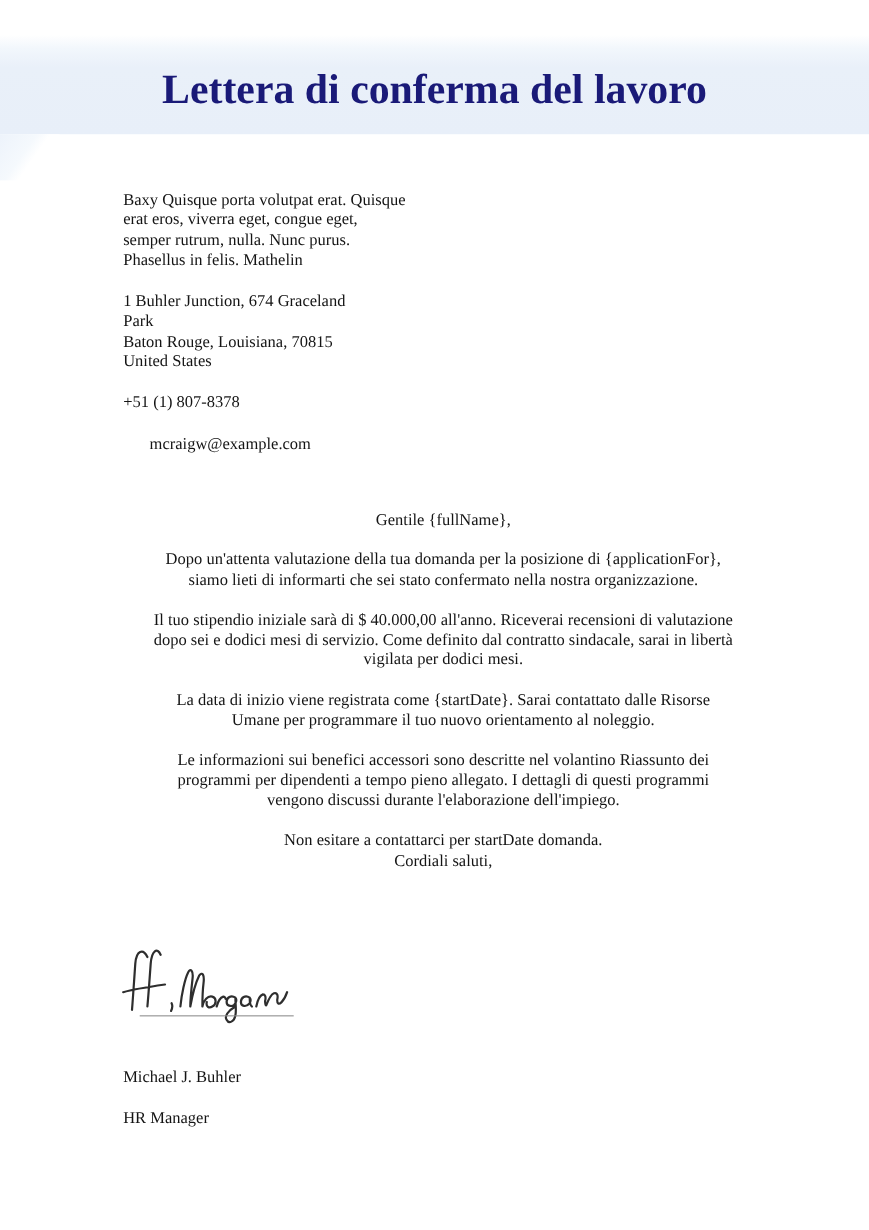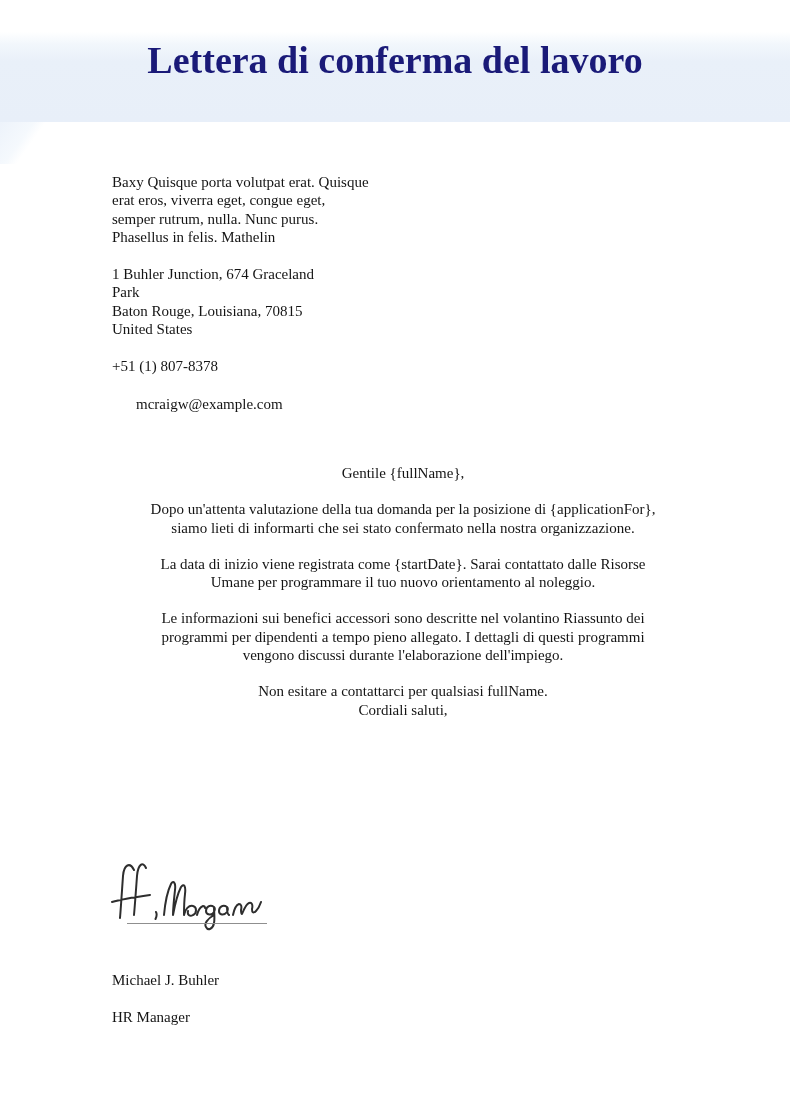--- a/index.html
+++ b/index.html
@@ -16,21 +16,21 @@
   .header-band {
     position: absolute;
     top: 0; left: 0;
     width: 100%; height: 122px;
     background: linear-gradient(180deg,
       #ffffff 0%, #ffffff 26%,
       #f2f7fc 36%, #e9f0f9 50%, #e8eff9 100%);
   }
   .page-title {
     margin: 0;
-    padding-top: 36px;
+    padding-top: 58px;
     text-align: center;
     font-size: 38px;
     line-height: 48px;
     font-weight: bold;
     color: #1a1a78;
   }
   
   .corner-wedge {
     position: absolute;
     left: 0; top: 122px;
@@ -107,26 +107,29 @@
 Baton Rouge, Louisiana, 70815
 United States</div>
     <div>+51 (1) 807-8378</div>
     <div>mcraigw@example.com</div>
   </div>
 
   <div class="letter-body">
     <p>Gentile {fullName},</p>
     <p>Dopo un'attenta valutazione della tua domanda per la posizione di {applicationFor},
 siamo lieti di informarti che sei stato confermato nella nostra organizzazione.</p>
+    <p>Il tuo stipendio iniziale sarà di $ 40.000,00 all'anno. Riceverai recensioni di valutazione
+dopo sei e dodici mesi di servizio. Come definito dal contratto sindacale, sarai in libertà
+vigilata per dodici mesi.</p>
     <p>La data di inizio viene registrata come {startDate}. Sarai contattato dalle Risorse
 Umane per programmare il tuo nuovo orientamento al noleggio.</p>
     <p>Le informazioni sui benefici accessori sono descritte nel volantino Riassunto dei
 programmi per dipendenti a tempo pieno allegato. I dettagli di questi programmi
 vengono discussi durante l'elaborazione dell'impiego.</p>
-    <p>Non esitare a contattarci per qualsiasi fullName.
+    <p>Non esitare a contattarci per startDate domanda.
 Cordiali saluti,</p>
   </div>
 
   <svg class="signature-svg" viewBox="0 0 160 80" aria-hidden="true">
     <path d="M 24,14 C 20,6 14,8 13,20 C 12,34 11,50 10,62
              M 36,12 C 33,5 28,8 27,20 C 26,34 25,48 24,59
              M 2,46 C 12,43 26,41 40,39
              M 46,56 C 47,58 46.5,61 45.5,63
              M 54,59 C 55,48 58,34 61,28 C 63,24 66,26 65,34 C 64,43 63,52 63,59
              M 63,59 C 65,48 68,37 71,31 C 74,27 76,30 75,38 C 74,46 74,54 74,59

